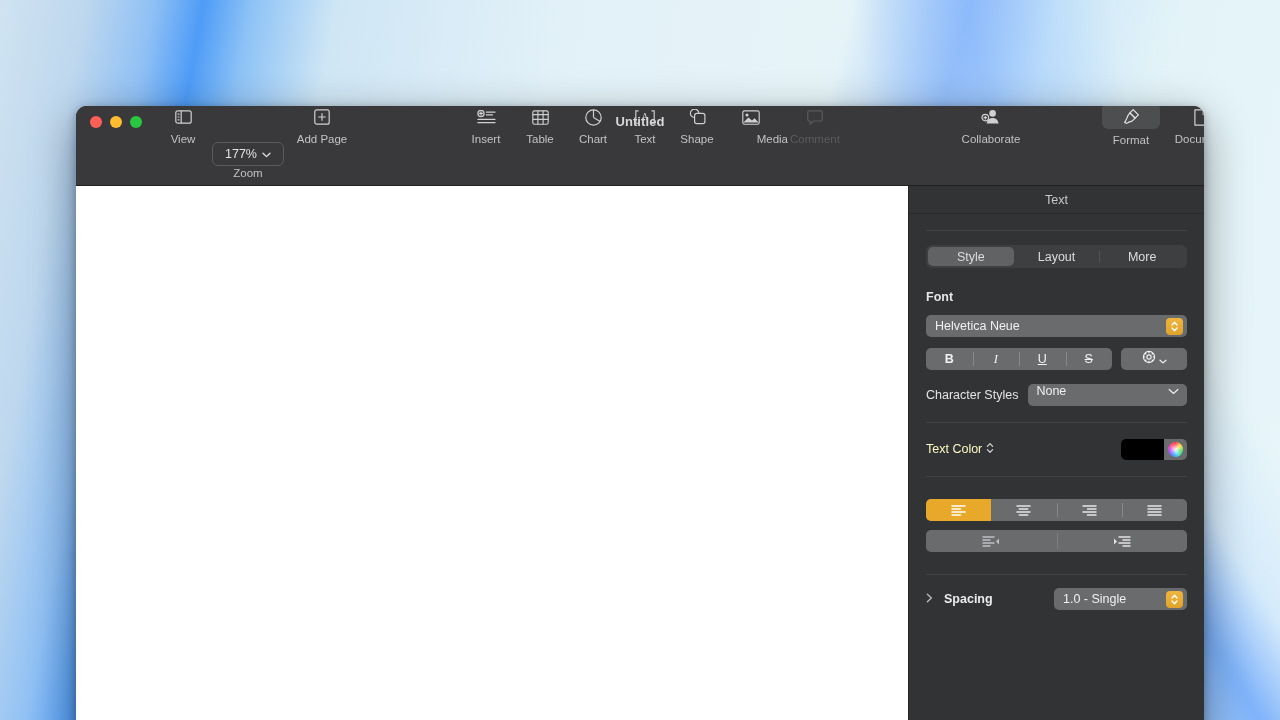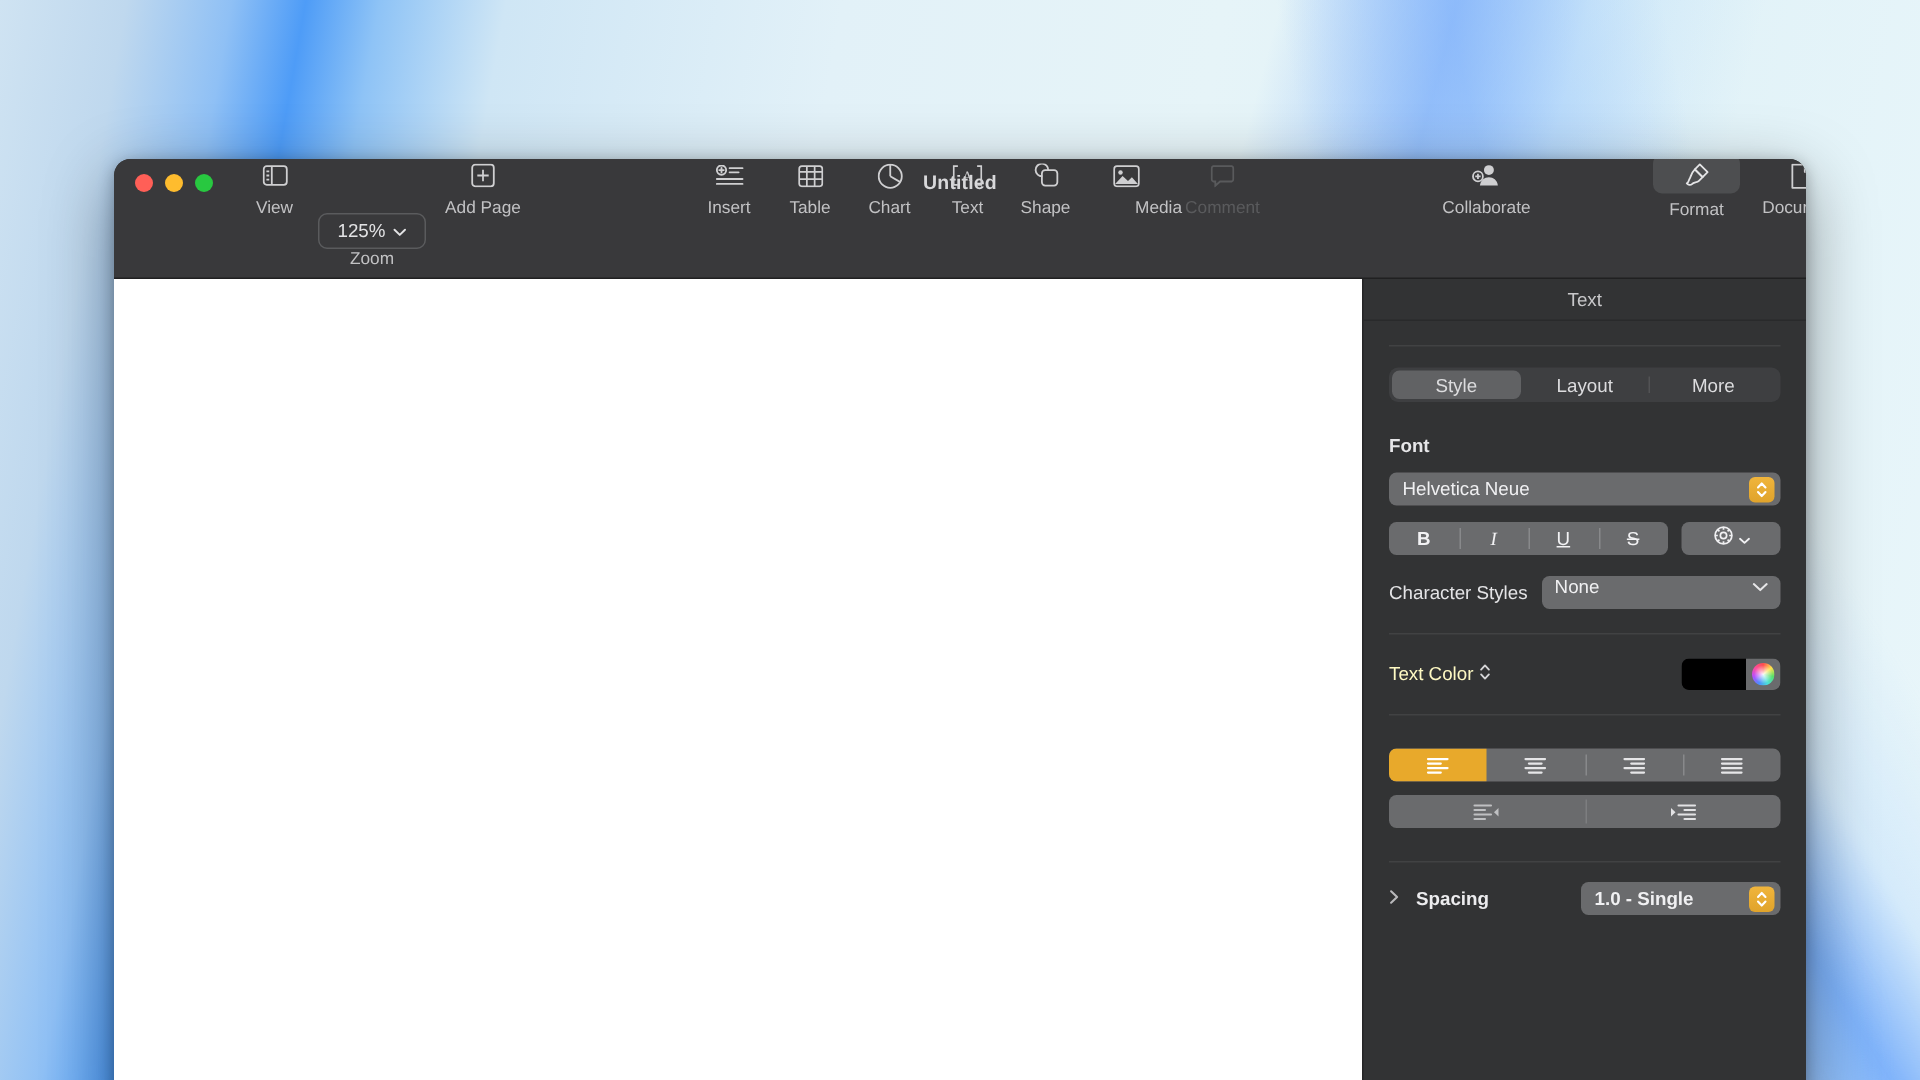--- a/index.html
+++ b/index.html
@@ -470,21 +470,20 @@
     margin-left: auto;
     flex: 0 0 133px;
     height: 22px;
     background: #6a6b6d;
     border-radius: 5px;
     display: flex;
     align-items: center;
     padding: 0 4px 0 9px;
     font-size: 12.5px;
     color: #f0f0f2;
-    font-weight: bold;
   }
 
   svg { shape-rendering: geometricPrecision; }
 </style>
 </head>
 <body>
 
 <div id="desktop">
   <div id="streak-a"></div>
   <div id="streak-b"></div>
@@ -509,21 +508,21 @@
           <line x1="6.2" y1="0.8" x2="6.2" y2="13.2"></line>
           <line x1="2.6" y1="4.2" x2="4.5" y2="4.2"></line>
           <line x1="2.6" y1="7" x2="4.5" y2="7"></line>
           <line x1="2.6" y1="9.8" x2="4.5" y2="9.8"></line>
         </svg>
       </div>
       <div class="tb-label">View</div>
     </div>
 
     <div id="zoom-control">
-      <span>125%</span>
+      <span>177%</span>
       <span>
         <svg width="9" height="6" viewBox="0 0 9 6" fill="none" stroke="#e2e2e4" stroke-width="1.3" stroke-linecap="round" stroke-linejoin="round">
             <path d="M1 1.2 L4.5 4.6 L8 1.2"></path>
           </svg>
       </span>
     </div>
     <div class="tb-item" style="left:135px;top:56px;width:74px;">
       <div class="tb-label">Zoom</div>
     </div>
 

